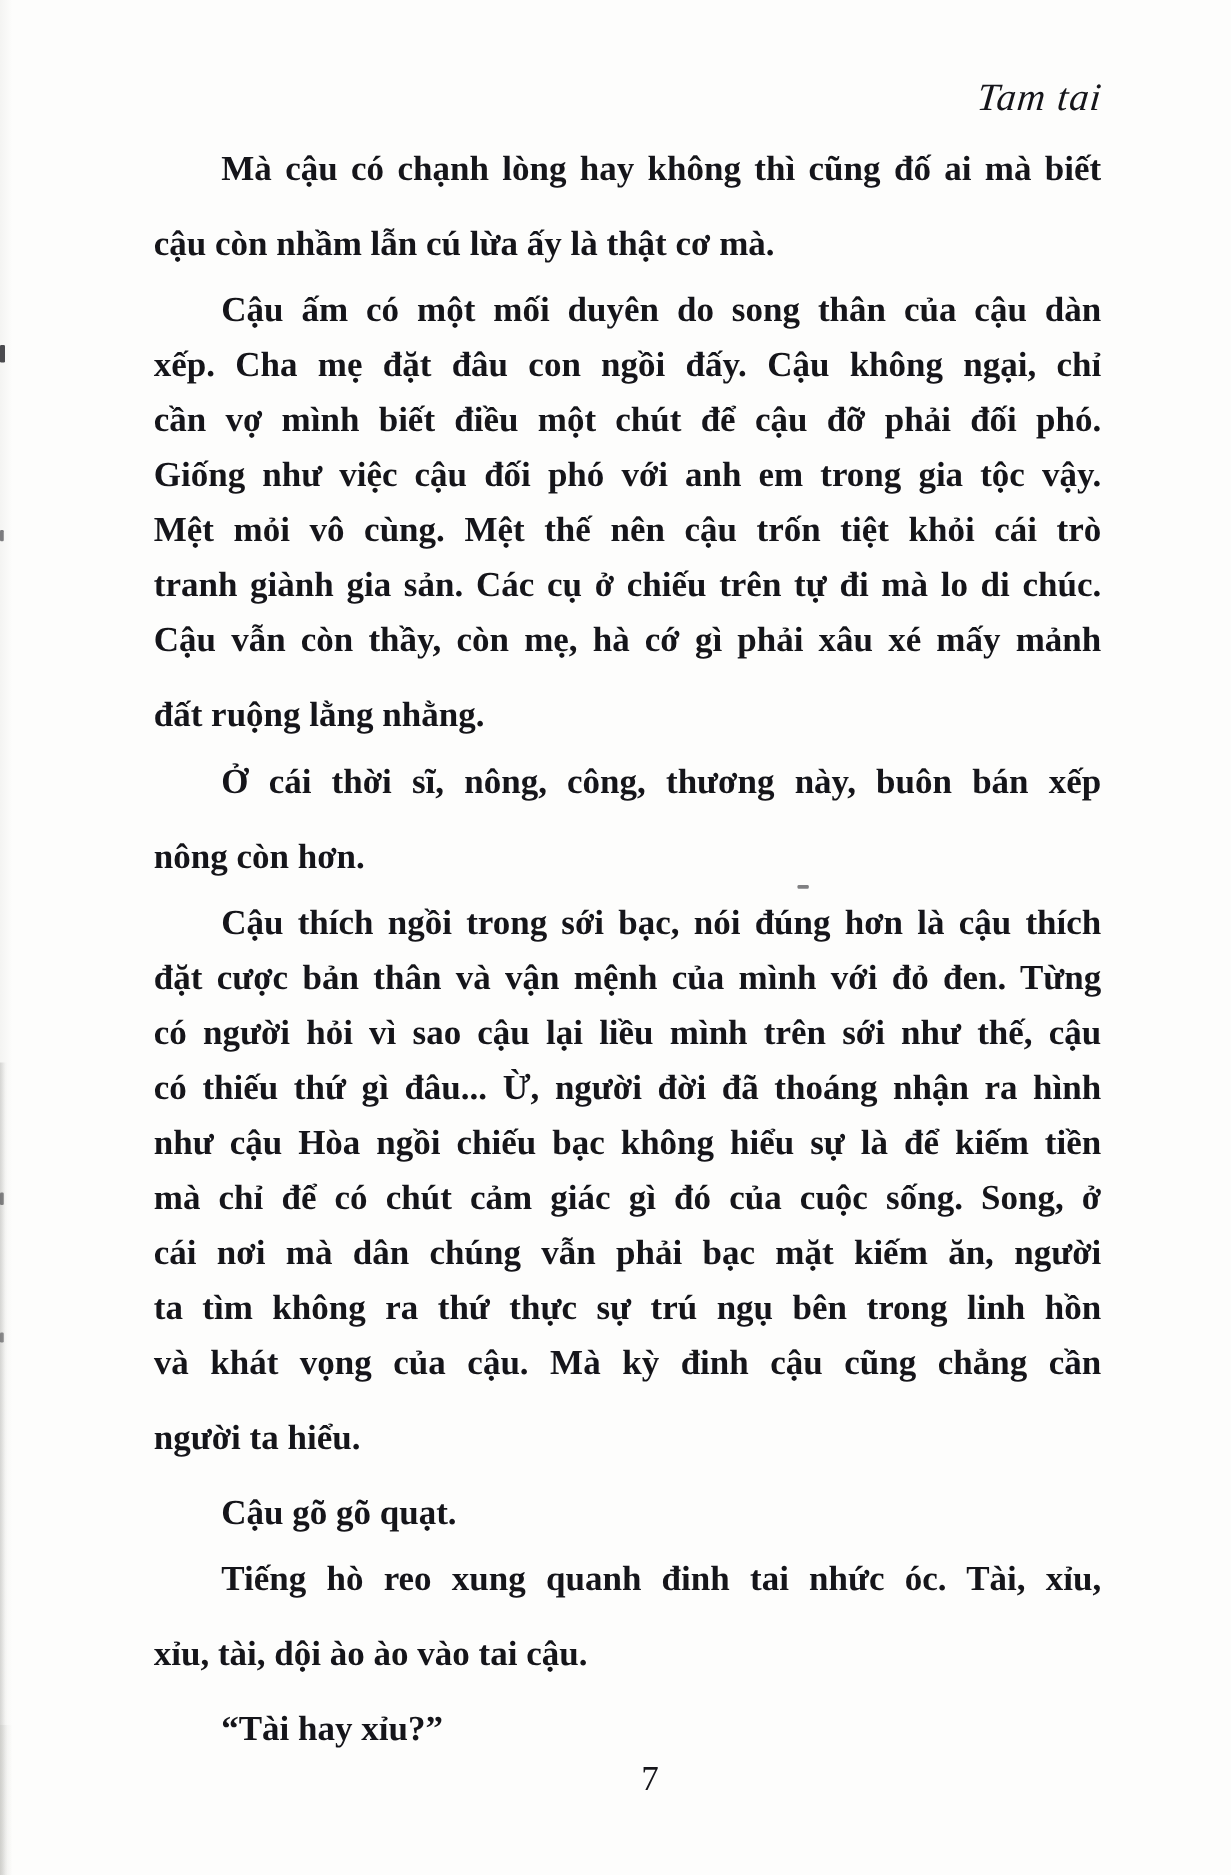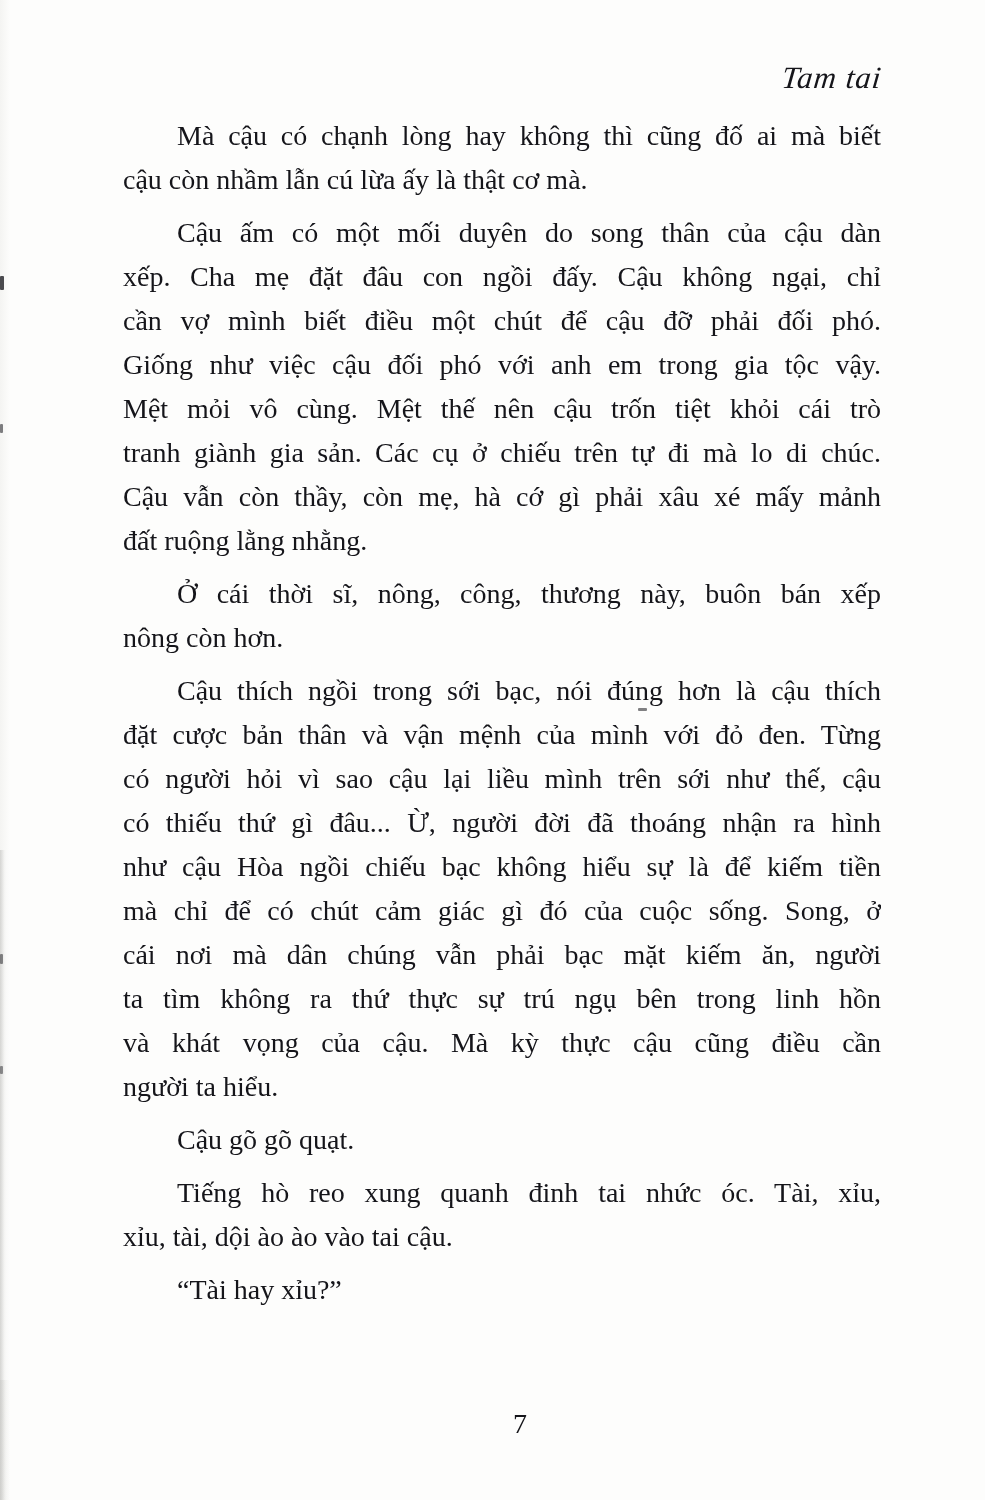--- a/index.html
+++ b/index.html
@@ -33,31 +33,33 @@
     position: absolute;
     top: 114px;
     left: 123px;
     width: 758px;
     font-size: 28px;
     color: #15151a;
   }
   .para {
     margin: 0 0 9px 0;
     padding: 0;
+    font-weight: bold;
   }
   .line {
     line-height: 44px;
     height: 44px;
     overflow: hidden;
     text-align: justify;
     text-align-last: justify;
     white-space: normal;
   }
   .line.last {
     text-align-last: left;
+    margin-top: 16px;
   }
   .line.first {
     text-indent: 54px;
   }
   .page-number {
     position: absolute;
     top: 1408px;
     left: 0;
     width: 1040px;
     text-align: center;
@@ -127,21 +129,21 @@
       </div>
       <div class="para">
         <div class="line first">Cậu thích ngồi trong sới bạc, nói đúng hơn là cậu thích</div>
         <div class="line">đặt cược bản thân và vận mệnh của mình với đỏ đen. Từng</div>
         <div class="line">có người hỏi vì sao cậu lại liều mình trên sới như thế, cậu</div>
         <div class="line">có thiếu thứ gì đâu... Ừ, người đời đã thoáng nhận ra hình</div>
         <div class="line">như cậu Hòa ngồi chiếu bạc không hiểu sự là để kiếm tiền</div>
         <div class="line">mà chỉ để có chút cảm giác gì đó của cuộc sống. Song, ở</div>
         <div class="line">cái nơi mà dân chúng vẫn phải bạc mặt kiếm ăn, người</div>
         <div class="line">ta tìm không ra thứ thực sự trú ngụ bên trong linh hồn</div>
-        <div class="line">và khát vọng của cậu. Mà kỳ thực cậu cũng điều cần</div>
+        <div class="line">và khát vọng của cậu. Mà kỳ đinh cậu cũng chẳng cần</div>
         <div class="line last">người ta hiểu.</div>
       </div>
       <div class="para">
         <div class="line first last">Cậu gõ gõ quạt.</div>
       </div>
       <div class="para">
         <div class="line first">Tiếng hò reo xung quanh đinh tai nhức óc. Tài, xỉu,</div>
         <div class="line last">xỉu, tài, dội ào ào vào tai cậu.</div>
       </div>
       <div class="para">

